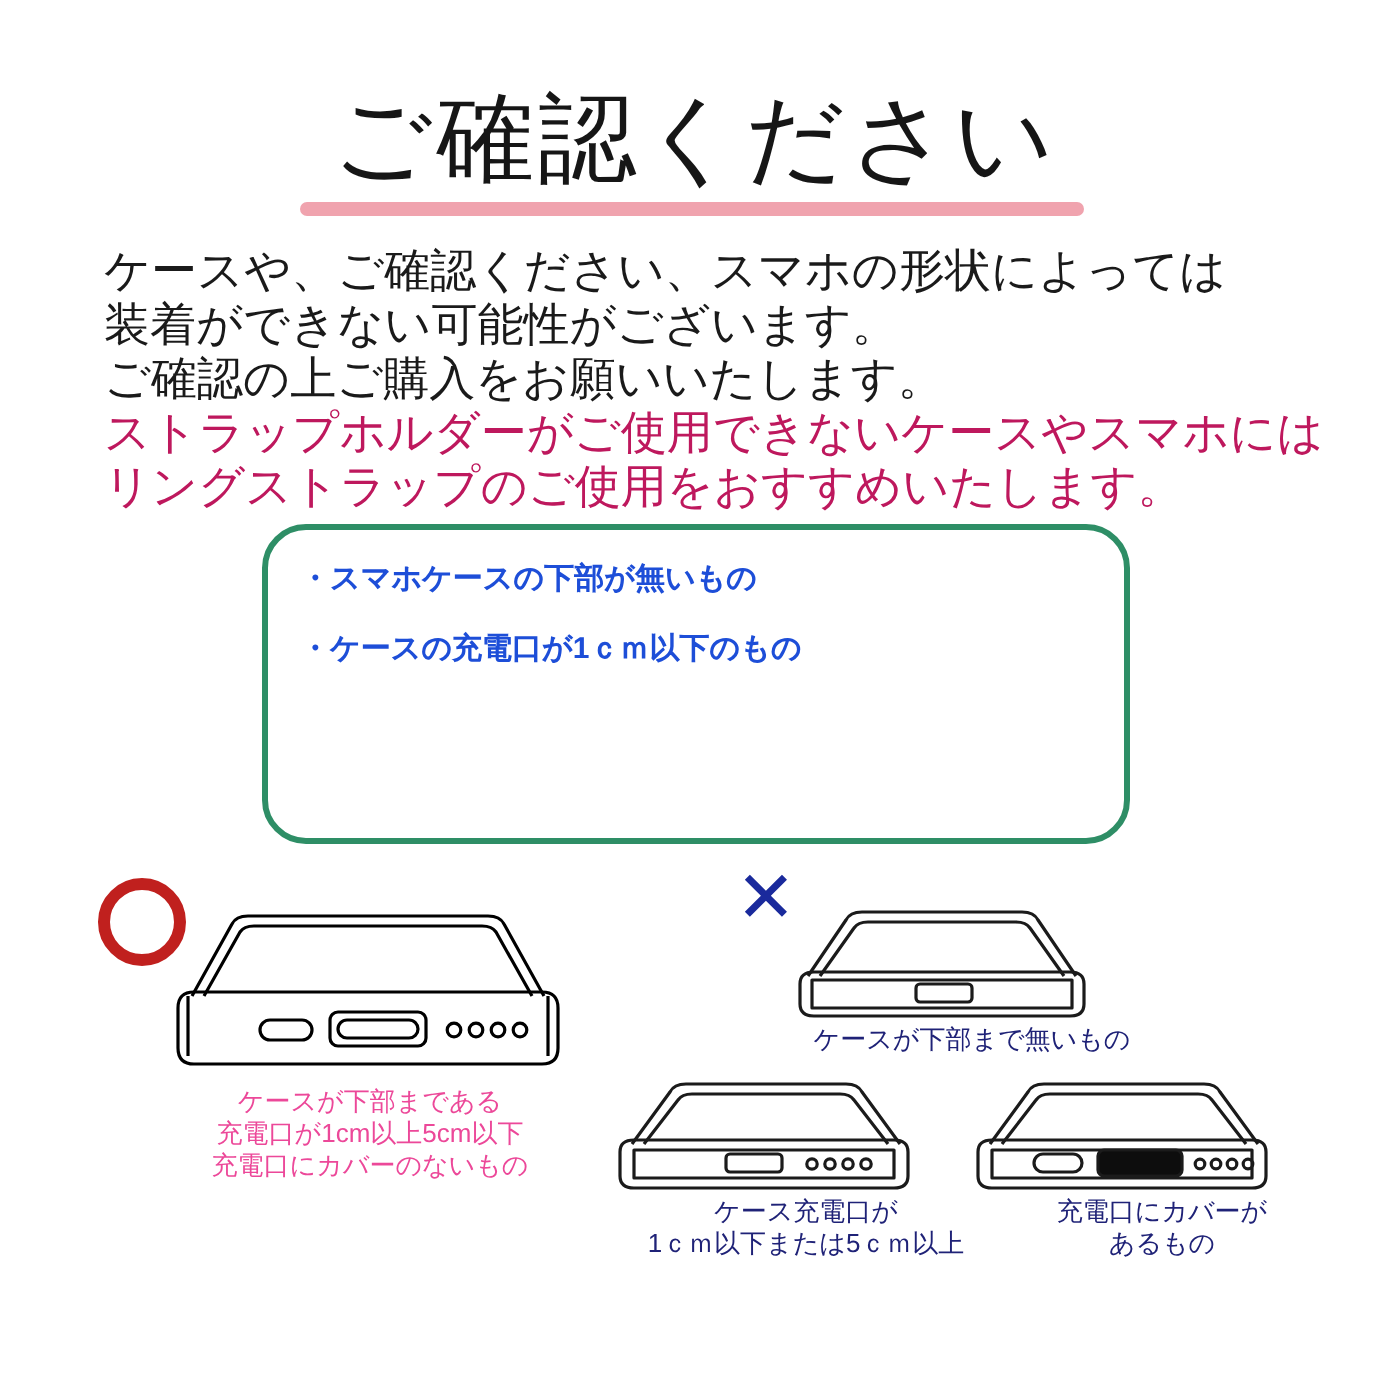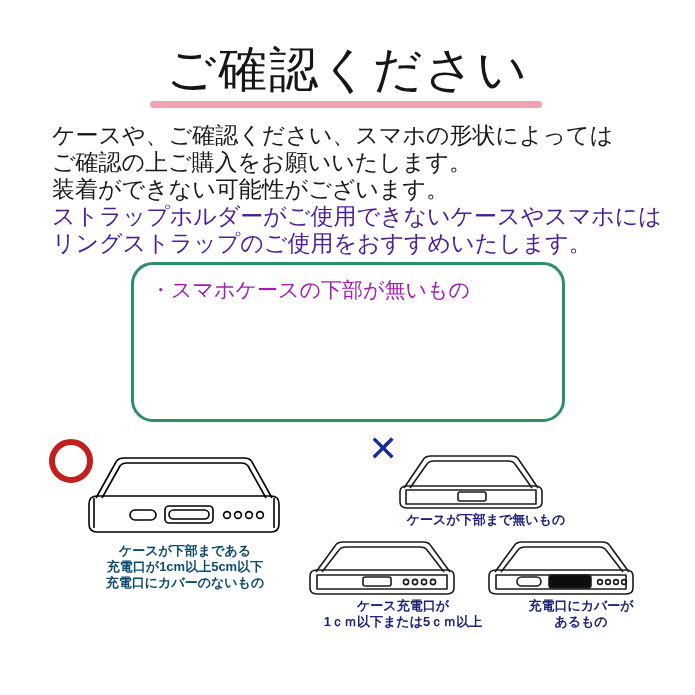--- a/index.html
+++ b/index.html
@@ -48,21 +48,21 @@
     width: 610px;
   }
   .body-line {
     font-family: "Liberation Serif", "DejaVu Serif", serif;
     font-size: 23px;
     line-height: 27px;
     color: #1a1a1a;
     white-space: nowrap;
   }
   .body-line.red {
-    color: #4c1d95;
+    color: #be185d;
   }
 
   
   .green-box {
     position: absolute;
     left: 131px;
     top: 262px;
     width: 434px;
     height: 160px;
     box-sizing: border-box;
@@ -70,24 +70,24 @@
     border-radius: 22px;
     background: #ffffff;
   }
   .bullet-list {
     position: absolute;
     left: 150px;
     top: 272px;
     width: 410px;
   }
   .bullet-line {
-    font-size: 21px;
+    font-size: 15px;
     line-height: 35px;
-    color: #a21caf;
-    font-weight: normal;
+    color: #1d4ed8;
+    font-weight: bold;
     white-space: nowrap;
   }
 
   
   .mark-circle {
     position: absolute;
     left: 49px;
     top: 439px;
     width: 32px;
     height: 32px;
@@ -123,50 +123,51 @@
 
   
   .caption {
     position: absolute;
     text-align: center;
     white-space: nowrap;
   }
   .caption-line {
     font-size: 13px;
     line-height: 16px;
-    font-weight: bold;
-    white-space: nowrap;
-  }
-  .caption.red .caption-line { color: #0c4a6e; }
+    font-weight: normal;
+    white-space: nowrap;
+  }
+  .caption.red .caption-line { color: #ec4899; }
   .caption.navy .caption-line { color: #1f2277; }
 
   .cap-1 { left: 70px; top: 543px; width: 230px; }
   .cap-2 { left: 366px; top: 512px; width: 240px; }
   .cap-3 { left: 288px; top: 598px; width: 230px; }
   .cap-4 { left: 476px; top: 598px; width: 210px; }
 </style>
 </head>
 <body>
 
 <div class="page">
 
   <div class="title">ご確認ください</div>
   <div class="title-underline"></div>
 
   <div class="body-block">
     <div class="body-line">ケースや、ご確認ください、スマホの形状によっては</div>
+    <div class="body-line">装着ができない可能性がございます。</div>
     <div class="body-line">ご確認の上ご購入をお願いいたします。</div>
-    <div class="body-line">装着ができない可能性がございます。</div>
     <div class="body-line red">ストラップホルダーがご使用できないケースやスマホには</div>
     <div class="body-line red">リングストラップのご使用をおすすめいたします。</div>
   </div>
 
   <div class="green-box"></div>
   <div class="bullet-list">
     <div class="bullet-line">・スマホケースの下部が無いもの</div>
+    <div class="bullet-line">・ケースの充電口が1ｃｍ以下のもの</div>
   </div>
 
   <div class="mark-circle"></div>
 
   <div class="mark-cross">✕</div>
 
   <div class="illus illus-1">
     <svg width="196" height="84" viewBox="0 0 196 84">
       <g fill="none" stroke="#000000" stroke-width="1.6" stroke-linejoin="round">
         <path d="M10 46 L30 10 Q32 6 38 6 L158 6 Q164 6 166 10 L186 46"></path>

